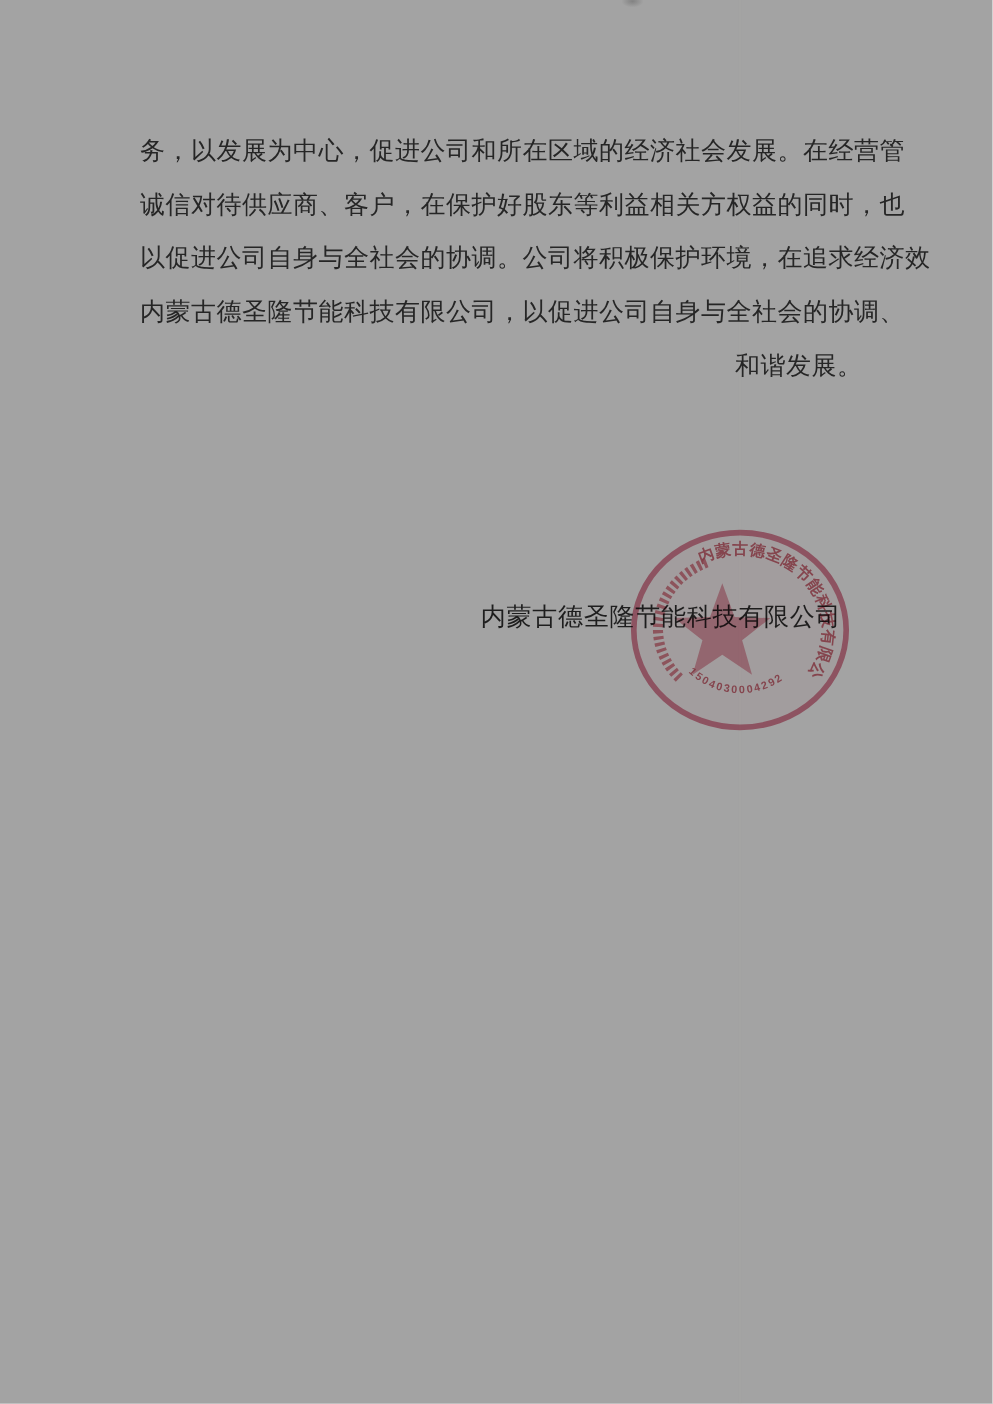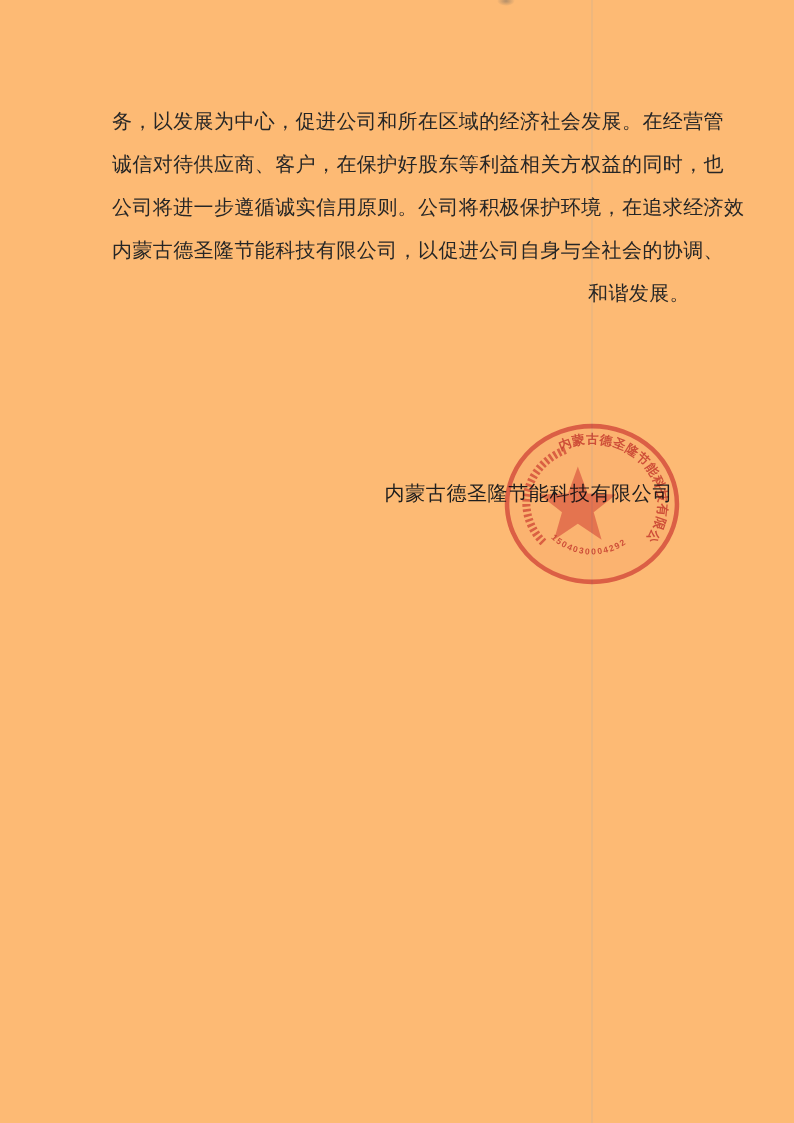--- a/index.html
+++ b/index.html
@@ -6,21 +6,21 @@
     margin: 0;
     padding: 0;
     background: #e8e8e8;
     font-family: "Liberation Serif", "DejaVu Serif", serif;
   }
   .page {
     position: relative;
     width: 794px;
     height: 1123px;
     margin: 0 auto;
-    background: #fdba74;
+    background: #a3a3a3;
     overflow: hidden;
   }
   
   .scan-crease {
     position: absolute;
     left: 591px;
     top: 0;
     width: 2px;
     height: 1123px;
     background: rgba(170, 170, 165, 0.18);
@@ -88,21 +88,21 @@
 <body>
 
 <div class="page">
 
   <div class="scan-crease"></div>
   <div class="scan-smudge"></div>
 
   <div class="body-paragraph">
     <div class="jline">务，以发展为中心，促进公司和所在区域的经济社会发展。在经营管</div>
     <div class="jline">诚信对待供应商、客户，在保护好股东等利益相关方权益的同时，也</div>
-    <div class="jline">公司将进一步遵循诚实信用原则。公司将积极保护环境，在追求经济效</div>
+    <div class="jline">以促进公司自身与全社会的协调。公司将积极保护环境，在追求经济效</div>
     <div class="jline">内蒙古德圣隆节能科技有限公司，以促进公司自身与全社会的协调、</div>
     <div class="lastline">和谐发展。</div>
   </div>
 
   <div class="signature-company">内蒙古德圣隆节能科技有限公司</div>
 
   <svg class="company-seal" viewBox="0 0 176 160" xmlns="http://www.w3.org/2000/svg">
 
     <ellipse cx="88" cy="80" rx="82" ry="75" fill="rgba(224,110,130,0.07)"></ellipse>
 

